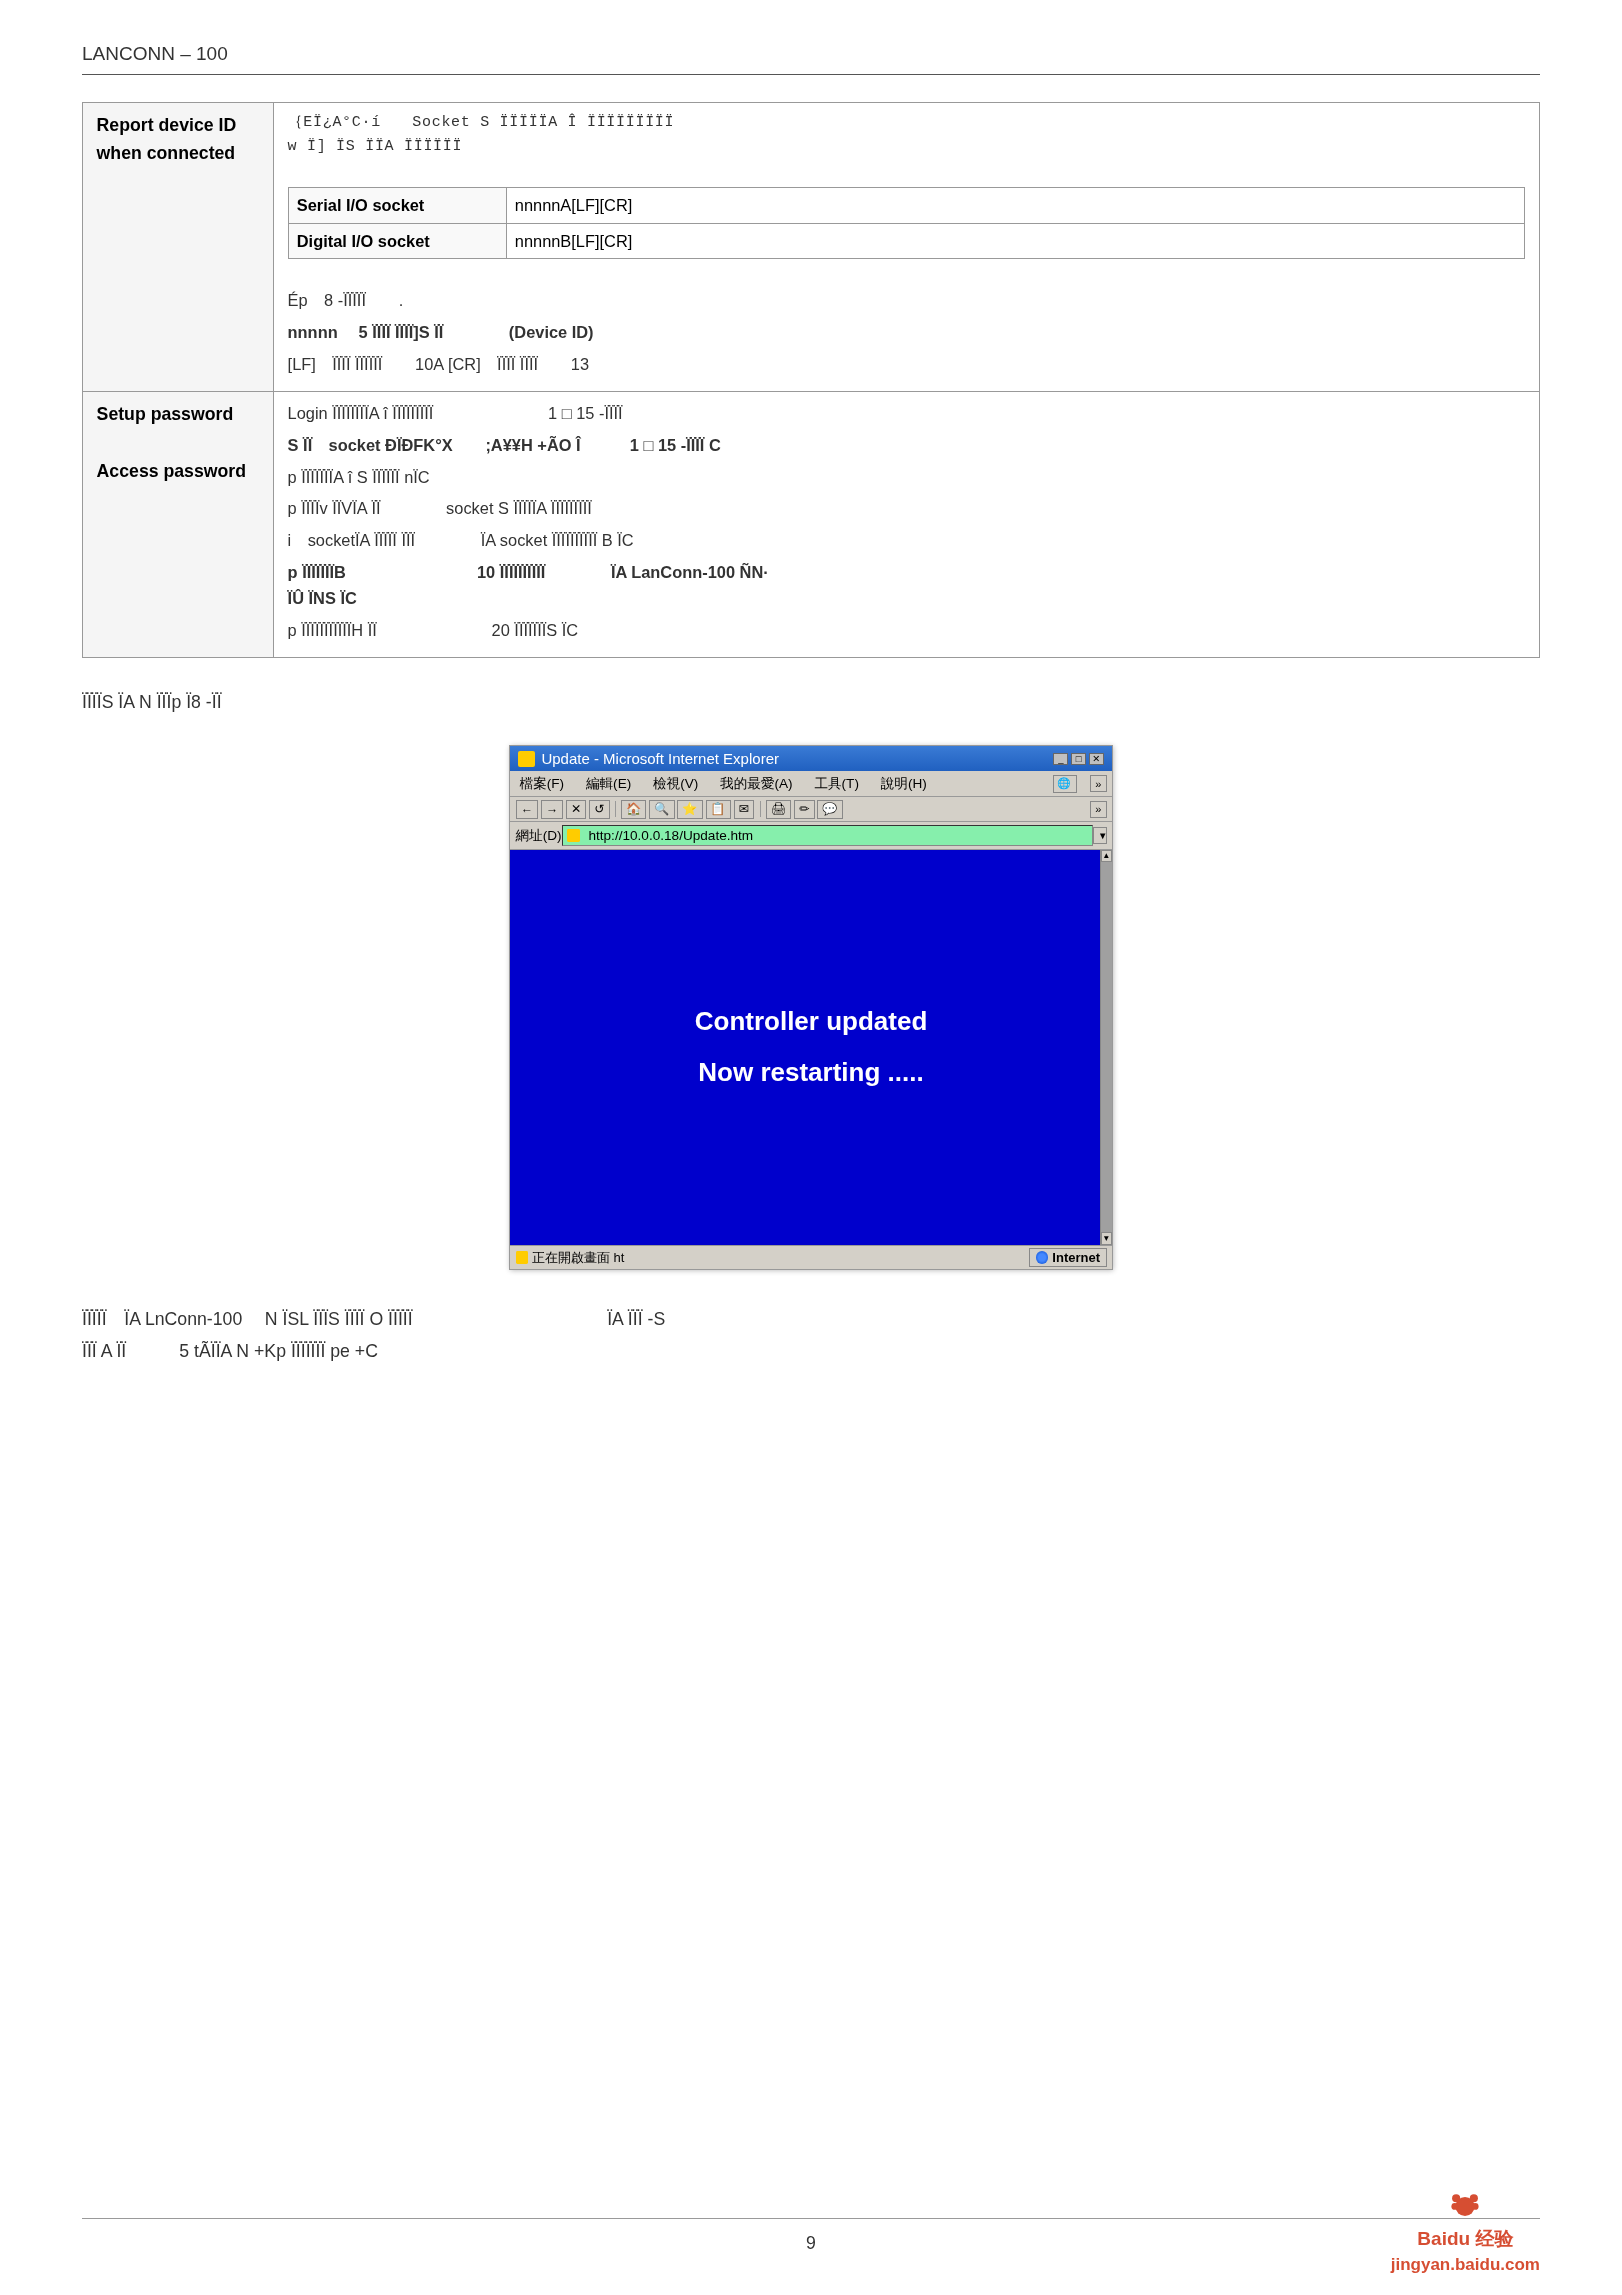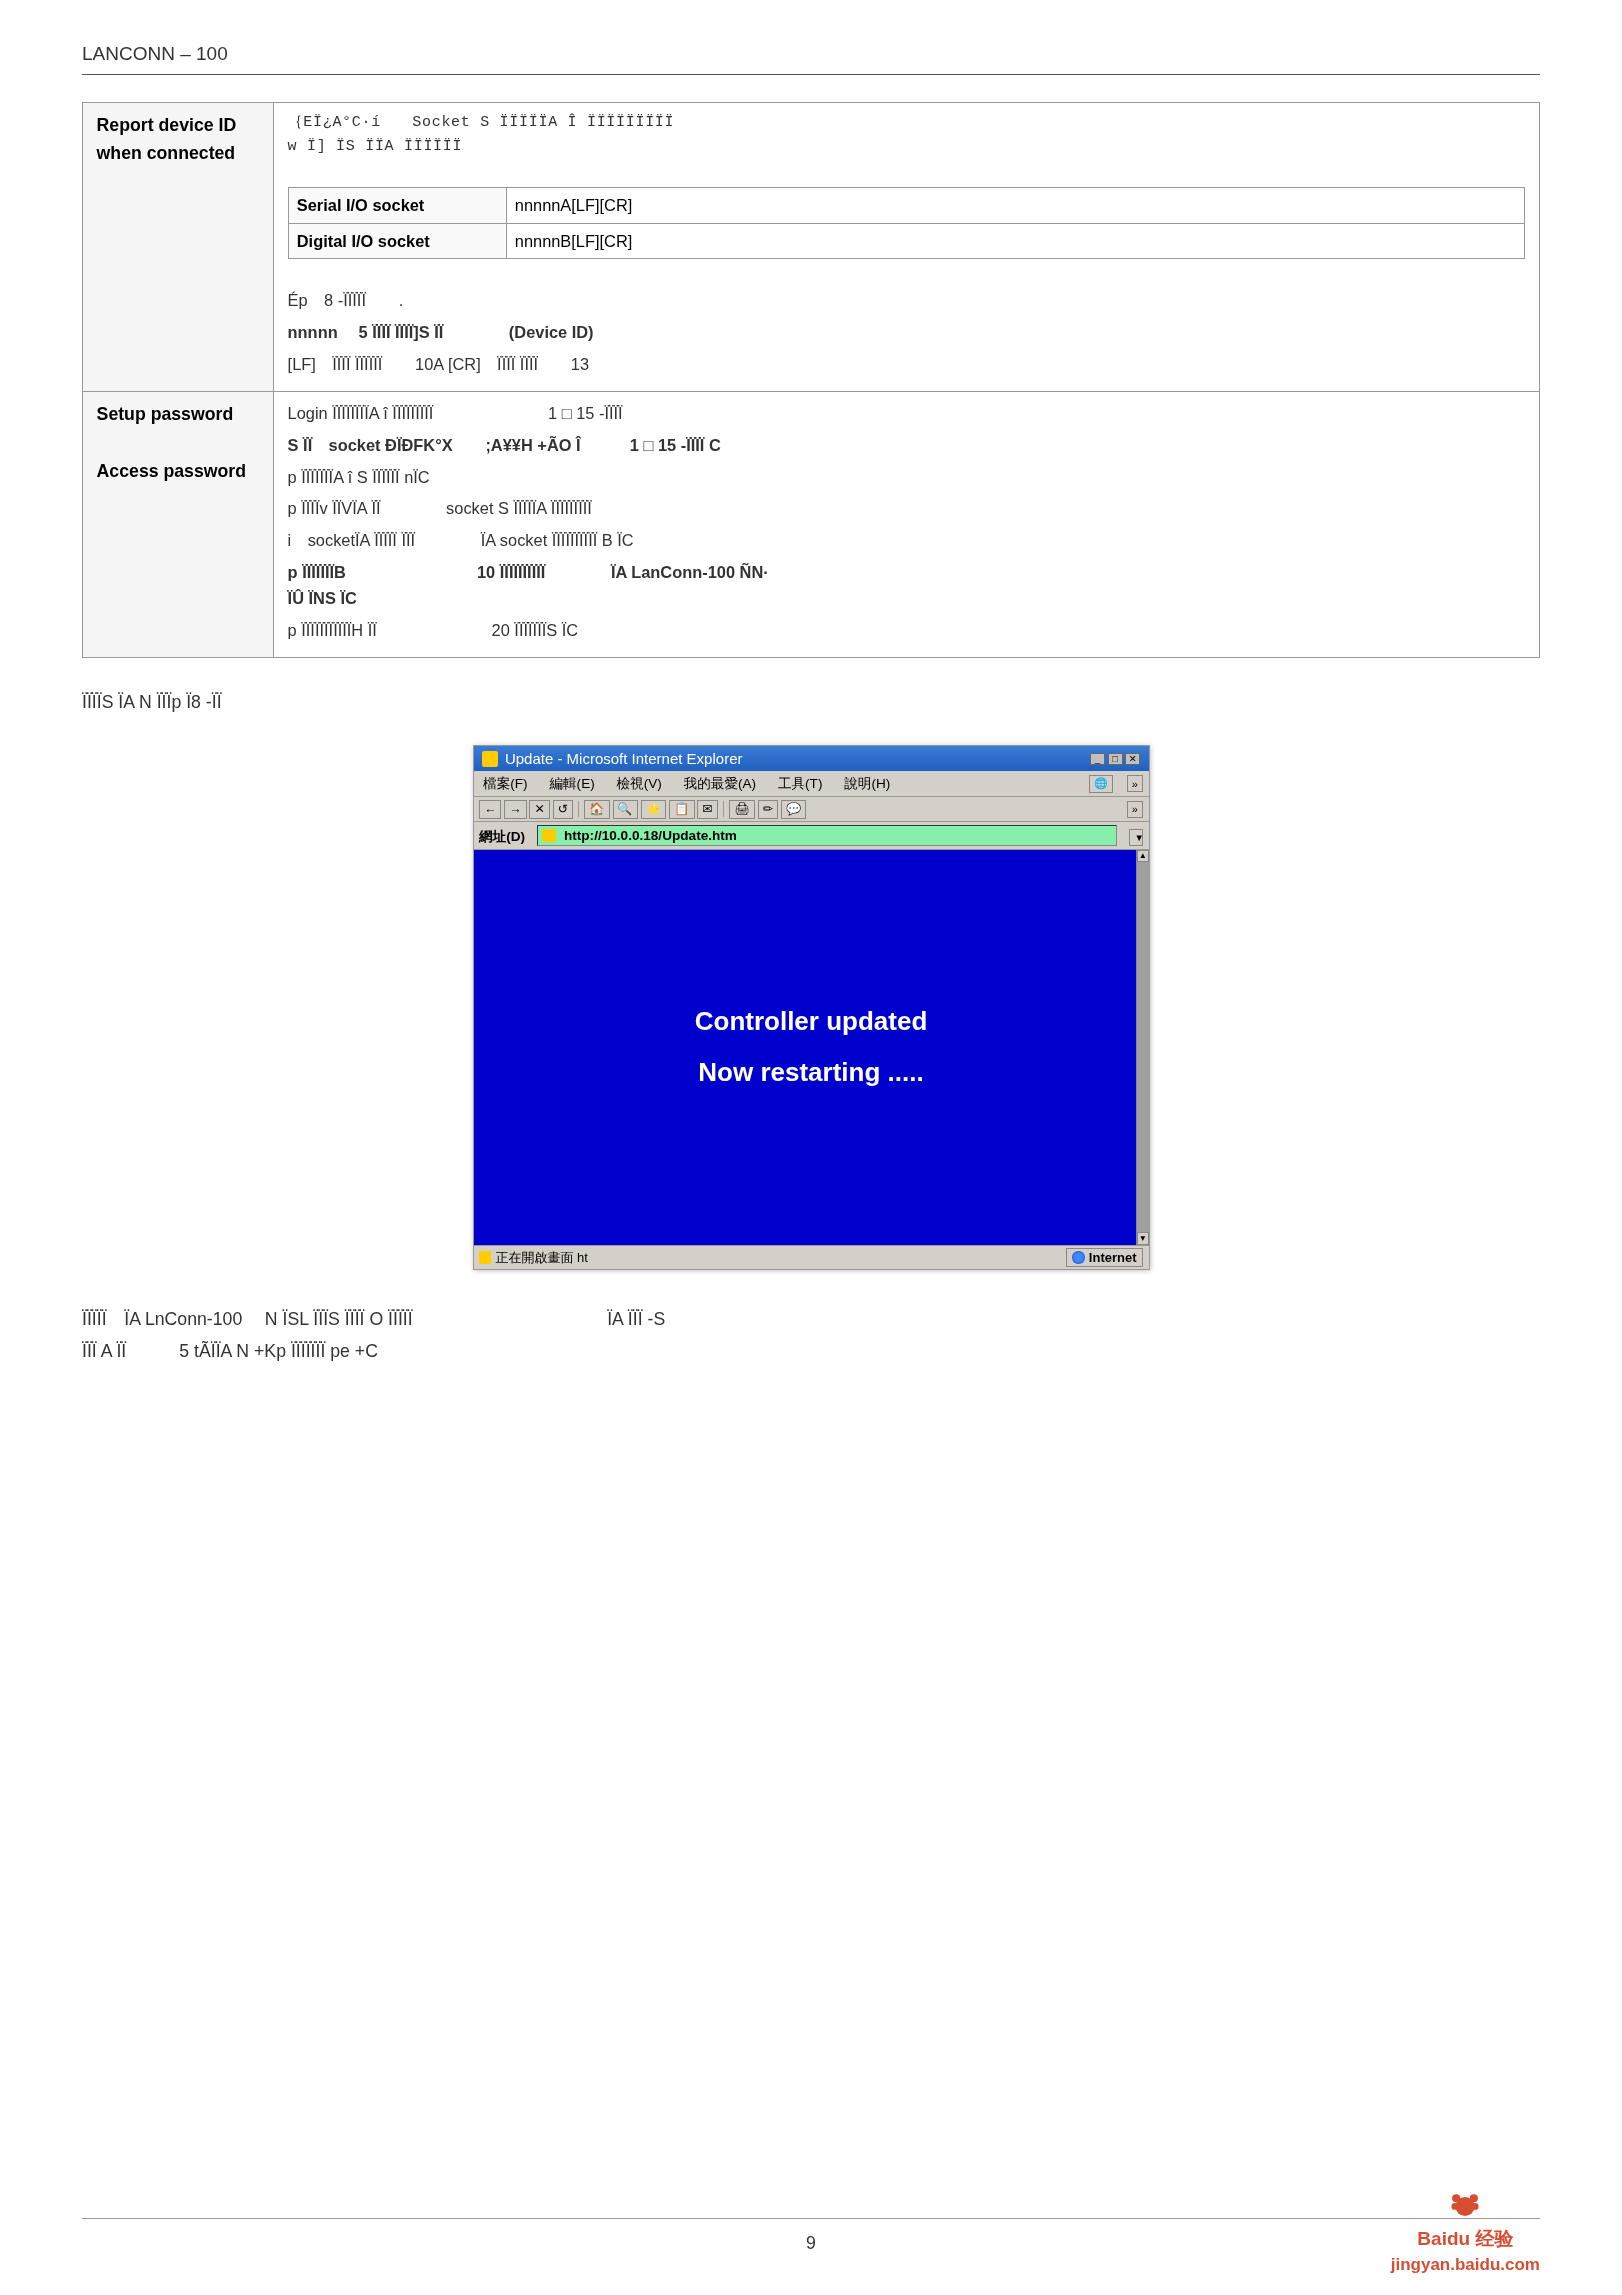--- a/index.html
+++ b/index.html
@@ -84,21 +84,21 @@
     
     .section-desc {
       font-size: 17.7px;
       margin: 13.6px 0 20.4px 0;
       color: #333;
     }
 
     
     .browser-window {
       border: 1.4px solid #999;
-      width: 677px;
+      width: 604px;
       margin: 0 auto 34px auto;
       box-shadow: 1.4px 1.4px 5.5px rgba(0,0,0,0.3);
     }
     .browser-titlebar {
       background: linear-gradient(to bottom, #3a7bd5, #2060c0);
       color: #fff;
       padding: 4.1px 8.2px;
       display: flex;
       align-items: center;
       justify-content: space-between;
@@ -165,25 +165,24 @@
     .tb-separator {
       width: 0.7px;
       height: 16.4px;
       background: #999;
       margin: 0 2.7px;
     }
     .address-bar {
       background: #d4d0c8;
       padding: 2.7px 5.5px;
       display: flex;
-      align-items: flex-end;
-      gap: 12px;
+      align-items: center;
+      gap: 0;
       font-size: 13.6px;
       border-bottom: 1.4px solid #999;
-      font-weight: bold;
     }
     .address-label {
       font-size: 13.6px;
       white-space: nowrap;
     }
     .address-input {
       flex: 1;
       border: 1.4px inset #888;
       padding: 1.4px 4.1px;
       font-size: 13.6px;

